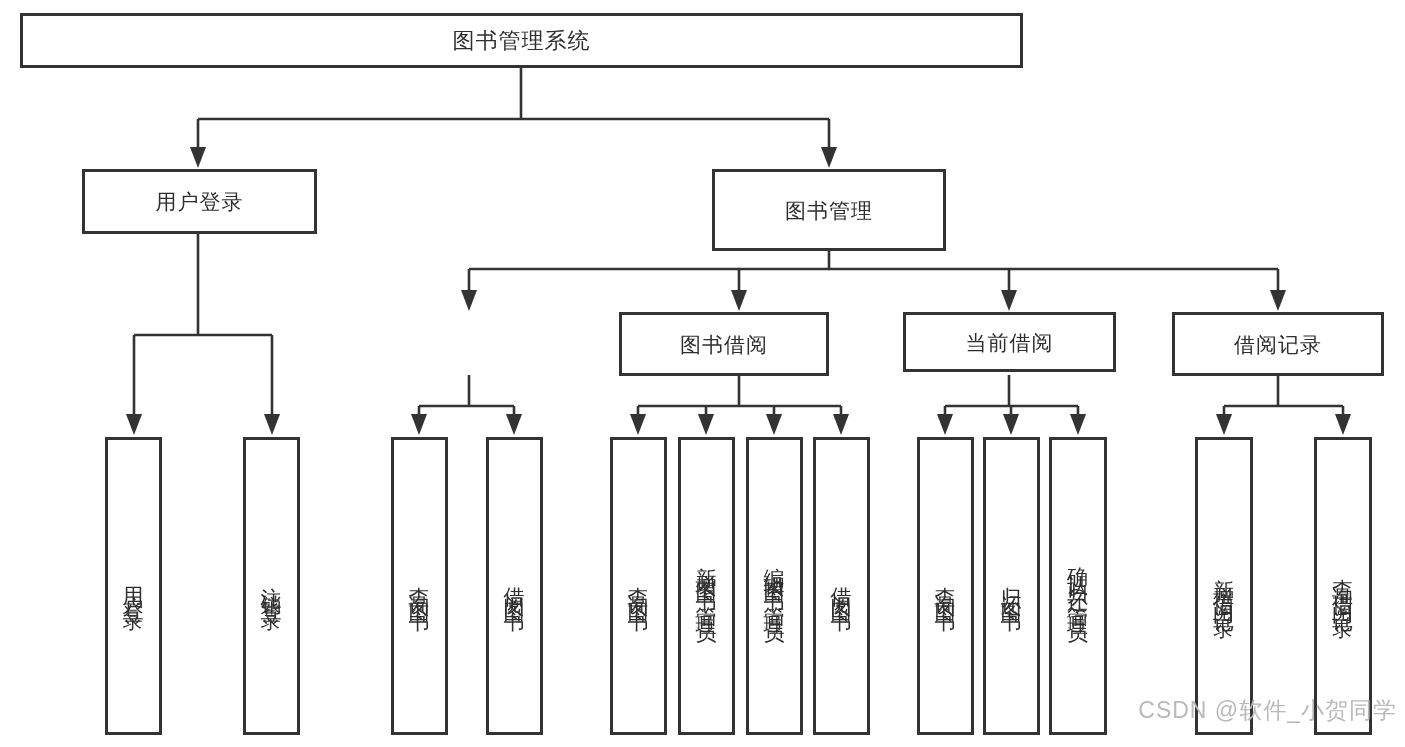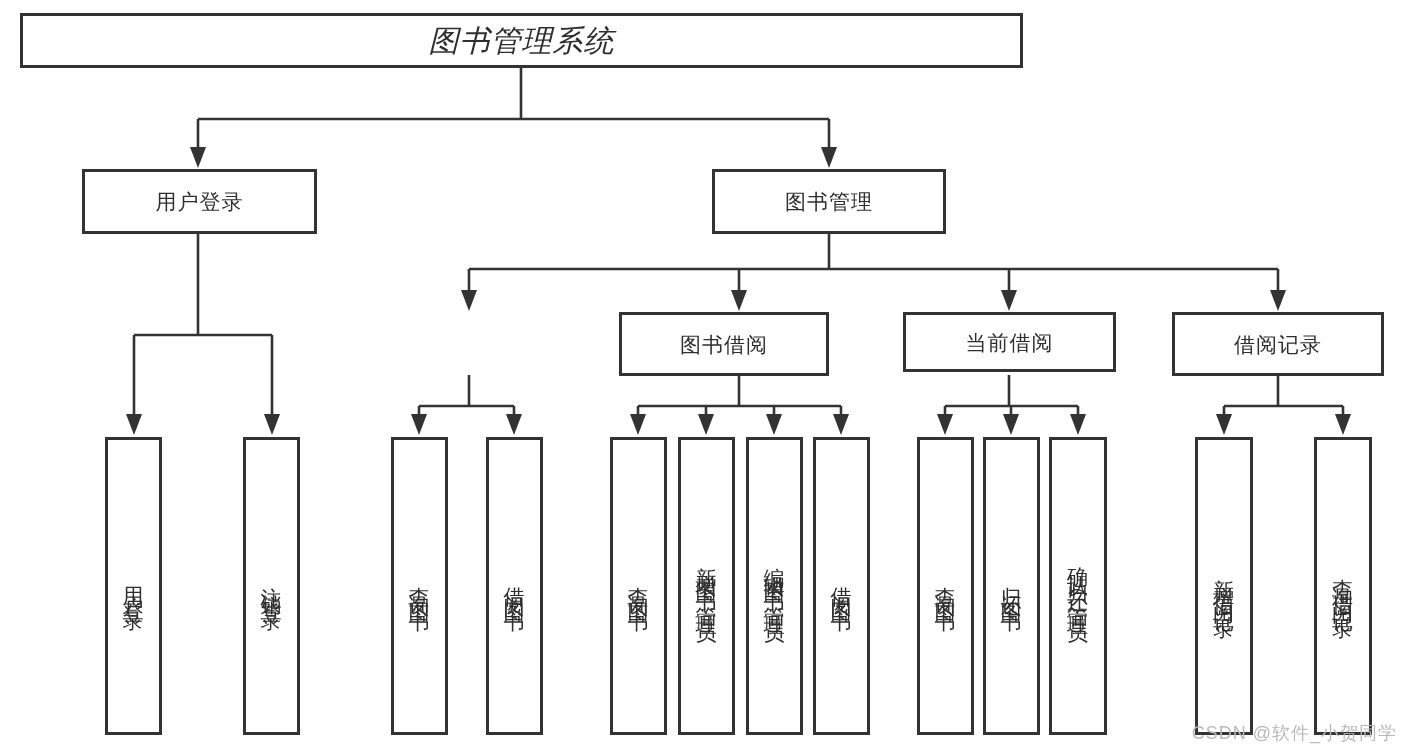--- a/index.html
+++ b/index.html
@@ -41,40 +41,39 @@
     z-index: 1;
     color: var(--text, #2e2e2e);
   }
   .hbox .label {
     font-size: 21px;
     letter-spacing: 1px;
     white-space: nowrap;
     line-height: 1;
   }
   .hbox.root-box .label {
-    font-size: 30px;
-    font-style: italic;
+    font-size: 22px;
   }
   .vbox {
     top: 437px;
     height: 298px;
   }
   .vbox .vlabel {
     writing-mode: vertical-rl;
     text-orientation: mixed;
     font-size: 21px;
     line-height: 1;
     letter-spacing: 8px;
     white-space: nowrap;
   }
   .watermark {
     position: absolute;
     right: 8px;
-    bottom: 2px;
-    font-size: 18px;
+    bottom: 21px;
+    font-size: 23px;
     color: var(--watermark, #b9b9b9);
     letter-spacing: 1px;
     z-index: 2;
     white-space: nowrap;
   }
 </style>
 </head>
 <body>
 
 <div id="stage">
@@ -122,21 +121,21 @@
     </g>
   </svg>
 
   <div class="hbox root-box" style="left:20px;top:13px;width:1003px;height:55px">
     <span class="label">图书管理系统</span>
   </div>
 
   <div class="hbox" style="left:82px;top:169px;width:235px;height:65px">
     <span class="label">用户登录</span>
   </div>
-  <div class="hbox" style="left:712px;top:169px;width:234px;height:65px">
+  <div class="hbox" style="left:712px;top:169px;width:234px;height:82px">
     <span class="label">图书管理</span>
   </div>
 
   <div class="hbox" style="left:619px;top:312px;width:210px;height:64px">
     <span class="label">图书借阅</span>
   </div>
   <div class="hbox" style="left:903px;top:312px;width:213px;height:60px">
     <span class="label">当前借阅</span>
   </div>
   <div class="hbox" style="left:1172px;top:312px;width:212px;height:64px">

